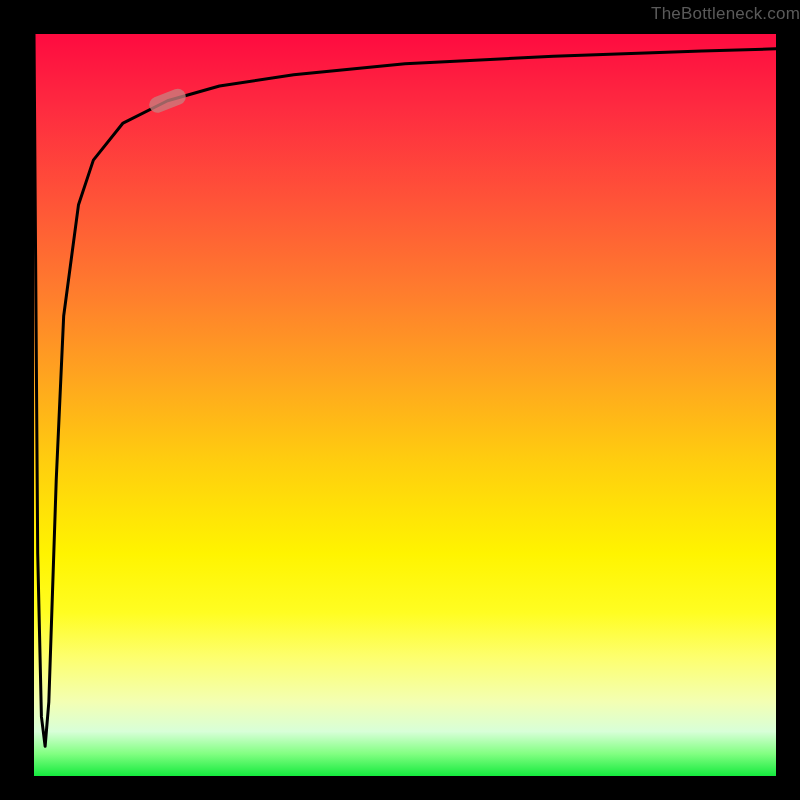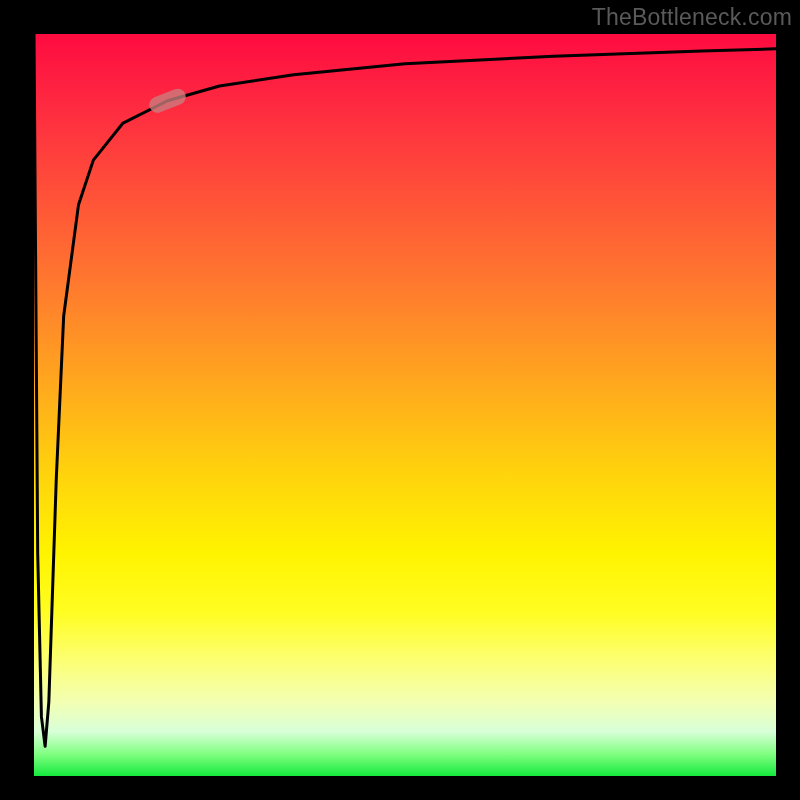--- a/index.html
+++ b/index.html
@@ -12,23 +12,23 @@
     overflow: hidden;
   }
   .frame {
     position: relative;
     width: 800px;
     height: 800px;
   }
   .attribution {
     position: absolute;
     top: 4px;
-    right: 8px;
+    right: 0;
     color: #5a5a5a;
-    font-size: 23px;
+    font-size: 17px;
     font-weight: 500;
     letter-spacing: 0.2px;
     z-index: 10;
   }
   .plot-area {
     position: absolute;
     left: 34px;
     top: 34px;
     width: 742px;
     height: 742px;

